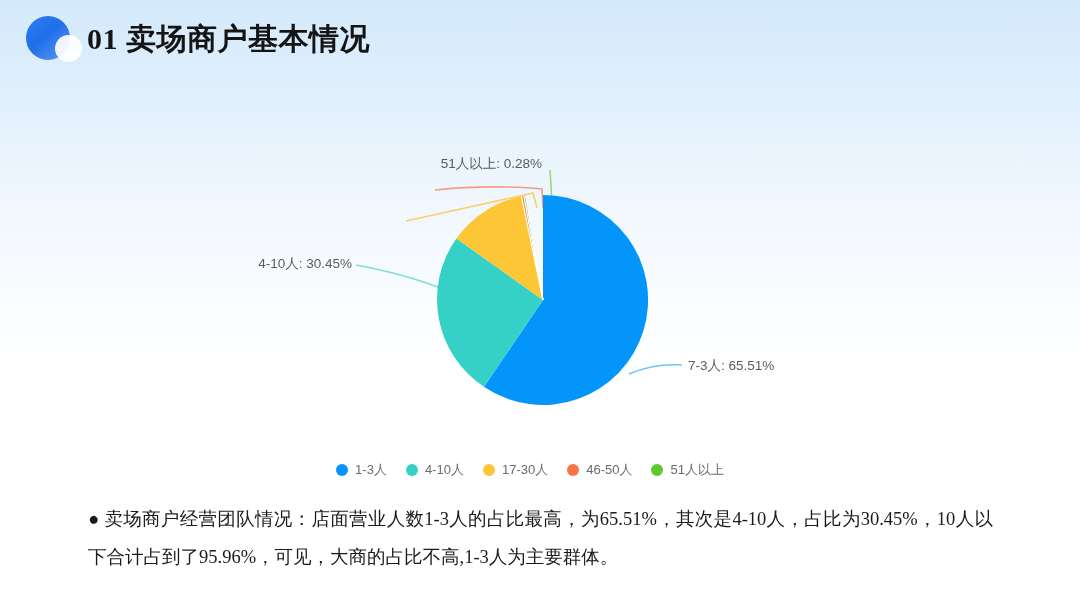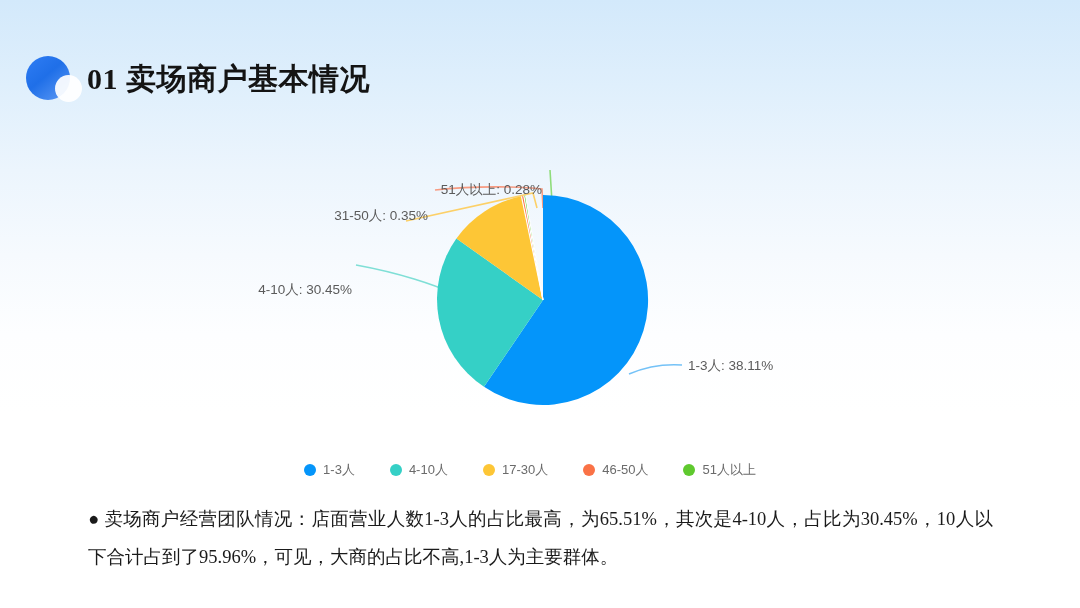--- a/index.html
+++ b/index.html
@@ -27,21 +27,20 @@
                 #ffffff 100%);
     overflow: hidden;
   }
   
   #header {
     position: absolute;
     left: 0;
     top: 0;
     width: 1080px;
     height: 84px;
-    margin-top: 40px;
   }
   .logo-wrap {
     position: absolute;
     left: 26px;
     top: 16px;
     width: 74px;
     height: 54px;
   }
   .logo-circle-big {
     position: absolute;
@@ -100,32 +99,31 @@
   
   .callout {
     position: absolute;
     font-size: 13.5px;
     color: #5b5b5b;
     white-space: nowrap;
     font-family: "Liberation Sans", sans-serif;
   }
   .callout.right-aligned {
     text-align: right;
-    margin-top: 26px;
   }
   
   #legend {
     position: absolute;
     left: 0;
     top: 461px;
     width: 1060px;
     display: flex;
     justify-content: center;
     align-items: center;
-    gap: 35px;
+    gap: 19px;
   }
   .legend-item {
     display: flex;
     align-items: center;
     gap: 7px;
   }
   .legend-dot {
     width: 12px;
     height: 12px;
     border-radius: 50%;
@@ -182,23 +180,22 @@
       <path d="M 313 155 L 291.5 51.3 A 105 105 0 0 1 293.8 50.9 Z" fill="#fa7246"></path>
 
       <path d="M 313 155 L 293.8 50.9 A 105 105 0 0 1 295.6 50.6 Z" fill="#5fc92e"></path>
 
       <path d="M 313 155 L 291.5 51.3" stroke="#ffffff" stroke-width="1.2" fill="none"></path>
       <path d="M 313 155 L 293.8 50.9" stroke="#ffffff" stroke-width="1.2" fill="none"></path>
       <path d="M 313 155 L 295.6 50.6" stroke="#ffffff" stroke-width="1.2" fill="none"></path>
     </svg>
 
     <div class="callout right-aligned" style="left:0px; top:10px; width:312px;">51人以上: 0.28%</div>
-    <div class="callout right-aligned" style="left:0px; top:36px; width:198px;">31-50人: 0.35%</div>
     <div class="callout right-aligned" style="left:4px; top:110px; width:118px;">4-10人: 30.45%</div>
-    <div class="callout" style="left:458px; top:212px;">1-3人: 38.11%</div>
+    <div class="callout" style="left:458px; top:212px;">7-3人: 65.51%</div>
   </div>
 
   <div id="legend">
     <div class="legend-item">
       <span class="legend-dot" style="background:#0495fa"></span>
       <span class="legend-label">1-3人</span>
     </div>
     <div class="legend-item">
       <span class="legend-dot" style="background:#35d0c6"></span>
       <span class="legend-label">4-10人</span>

